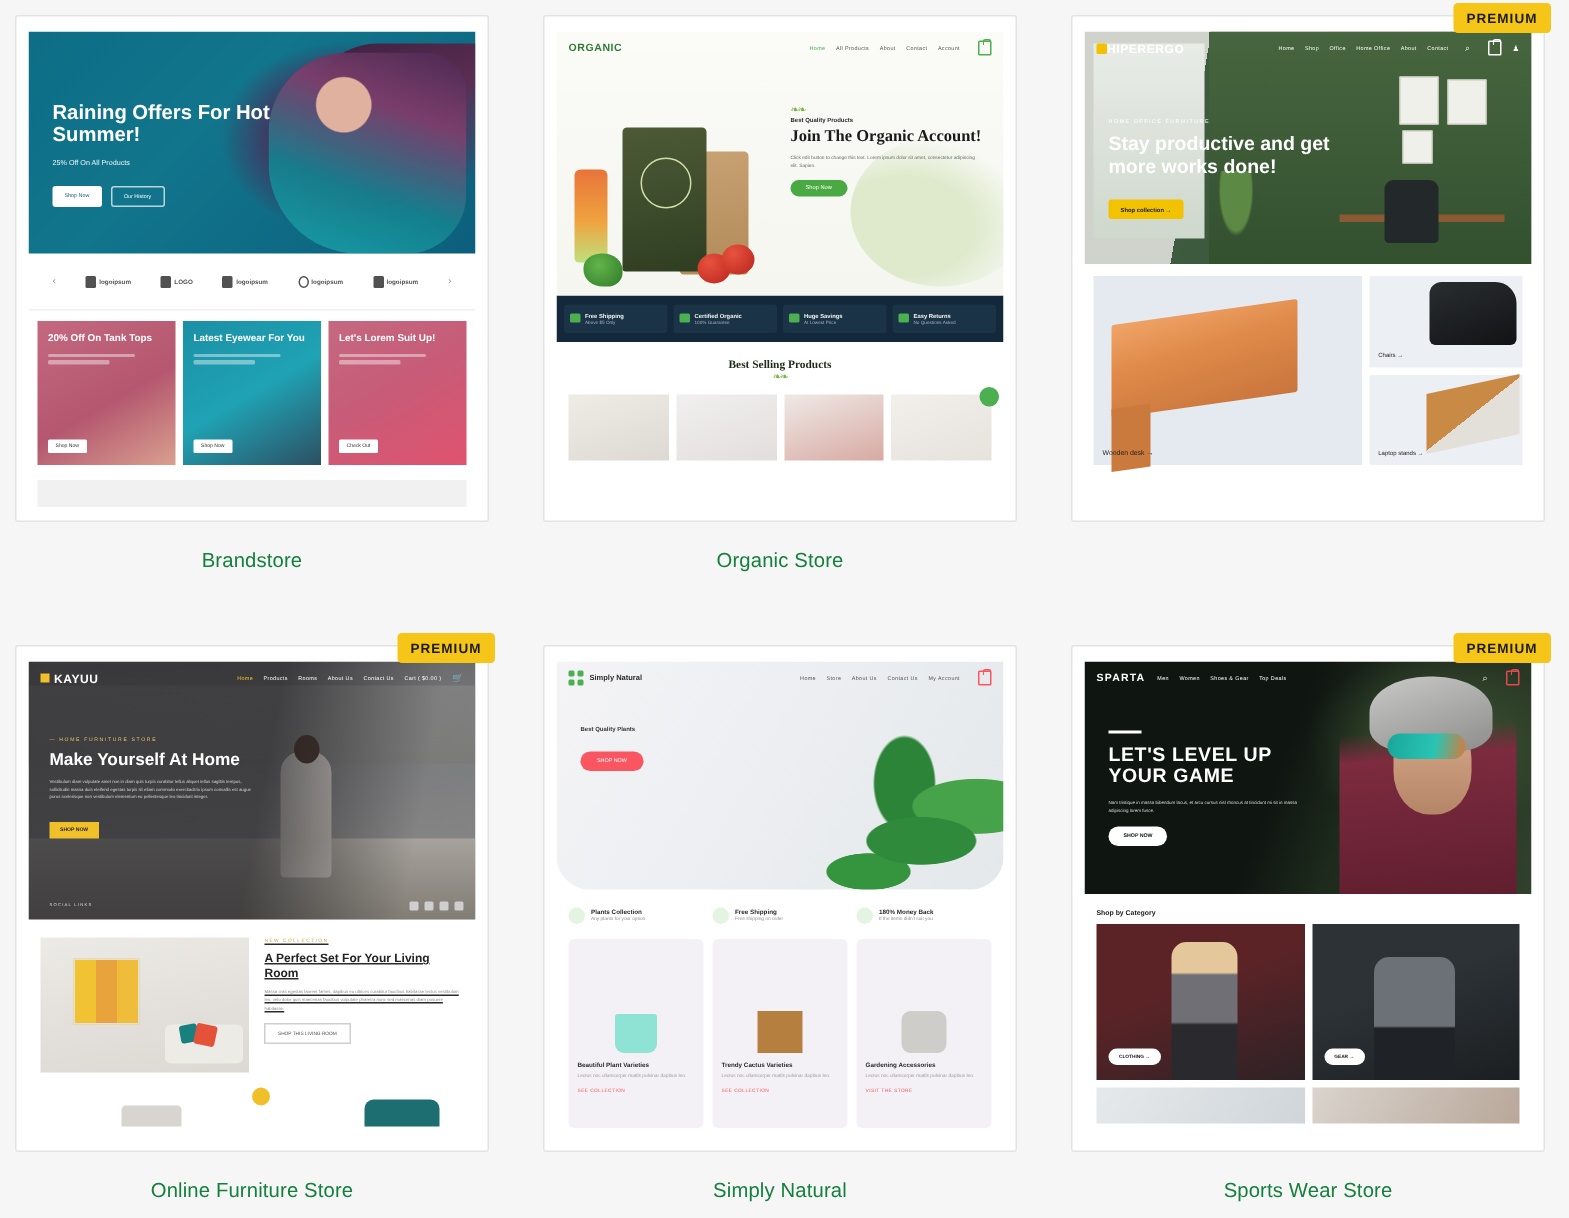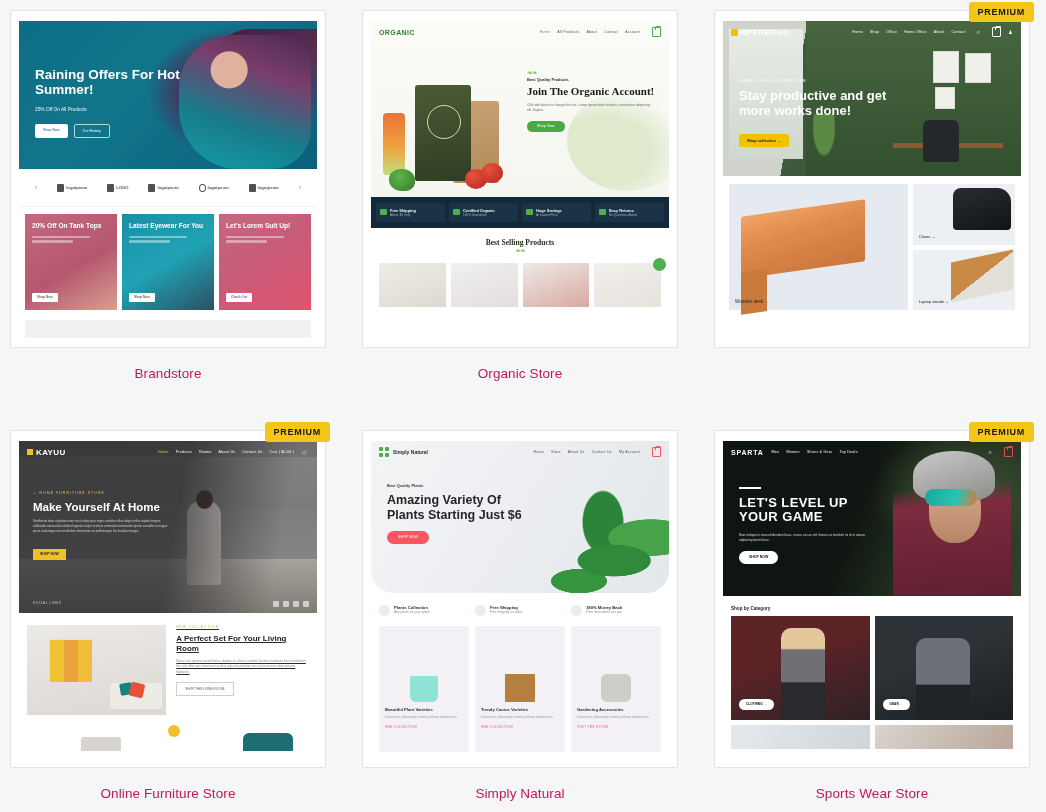--- a/index.html
+++ b/index.html
@@ -41,21 +41,21 @@
     font-size: 9px;
     font-weight: bold;
     letter-spacing: 0.7px;
     padding: 5px 9px;
     border-radius: 3px;
     z-index: 9;
   }
   .caption {
     text-align: center;
     font-size: 13.5px;
-    color: #be185d;
+    color: #15803d;
     margin-top: 18px;
     letter-spacing: 0.1px;
   }
 
   
   .hero { position: relative; overflow: hidden; }
   .navbar {
     position: absolute; top: 0; left: 0; right: 0; height: 22px;
     display: flex; align-items: center; justify-content: space-between;
     padding: 0 8px; z-index: 4;
@@ -557,21 +557,20 @@
               <span>Home</span>
               <span>Store</span>
               <span>About Us</span>
               <span>Contact Us</span>
               <span>My Account</span>
               <span class="cart" style="color:#fa5661;"></span>
             </div>
           </div>
           <div style="position:absolute;left:16px;top:42px;width:150px;z-index:4;">
             <div class="sn-kicker">Best Quality Plants</div>
-            <div class="sn-title">Amazing Variety Of Plants Starting Just $6</div>
             <div class="sn-btn">SHOP NOW</div>
           </div>
         </div>
 
         <div class="sn-feats">
           <div class="sn-feat">
             <i class="ic"></i>
             <div>
                 <div class="t">Plants Collection</div>
                 <div class="s">Any plants for your option</div>

